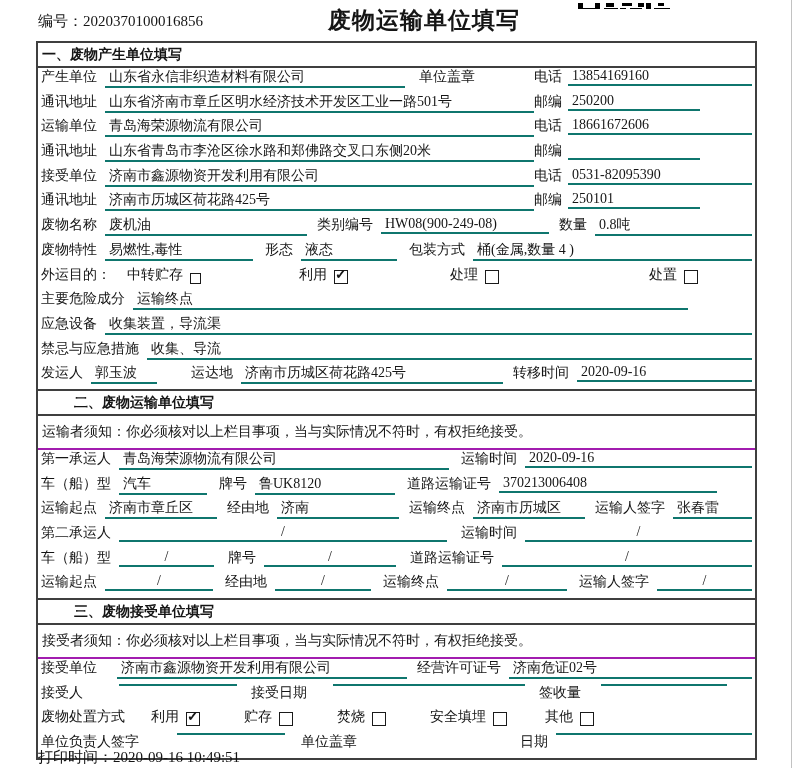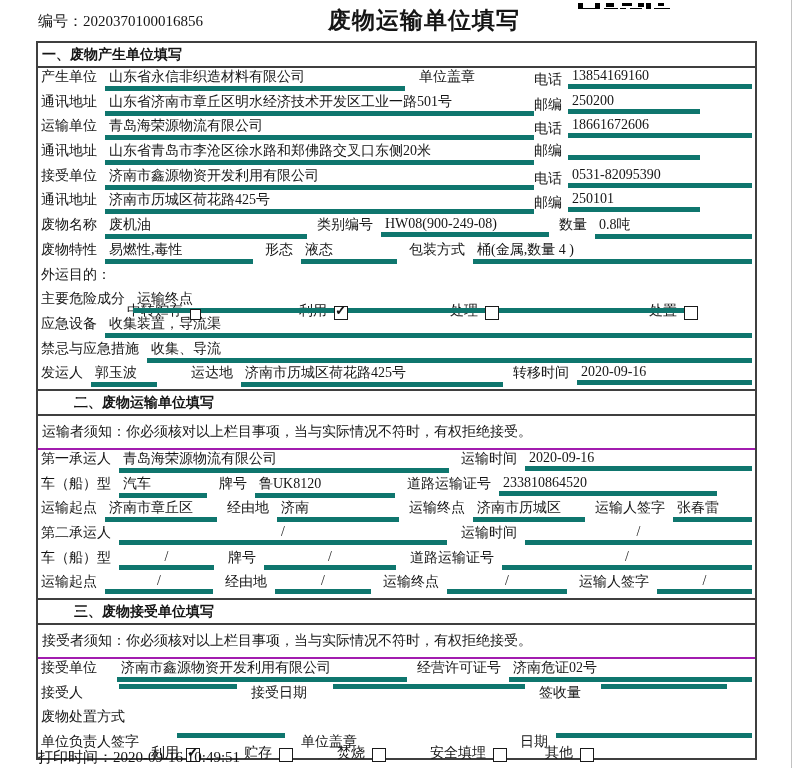--- a/index.html
+++ b/index.html
@@ -8,27 +8,27 @@
   .page-num{position:absolute;left:38px;top:12px;font-size:15px;white-space:nowrap;}
   .doc-title{position:absolute;left:328px;top:5px;font-size:23px;font-weight:700;letter-spacing:1px;white-space:nowrap;}
   .qr-frag{position:absolute;left:578px;top:0;width:92px;height:9px;overflow:hidden;}
   .edge-line{position:absolute;left:791px;top:0;height:768px;width:0;border-left:1px solid #c2c2c2;}
   .main-table{position:absolute;left:36px;top:41px;width:721px;border:2px solid #3f3f3f;box-sizing:border-box;background:#fff;}
   .sec-hd{height:20px;font-weight:700;padding:2px 4px 1px 4px;border-bottom:2px solid #3f3f3f;display:flex;align-items:center;}
   .sec-hd.mid{border-top:2px solid #3f3f3f;padding-left:36px;}
   .notice{height:25px;display:flex;align-items:flex-end;padding:0 4px 7px 4px;border-bottom:2px solid #a21caf;}
   .r{height:24.7px;display:flex;align-items:flex-start;padding:0 3px 3px 3px;box-sizing:border-box;}
   .lbl{white-space:nowrap;margin-right:8px;flex:0 0 auto;}
-  .u{border-bottom:5px solid #0f766e;display:inline-block;box-sizing:border-box;
+  .u{border-bottom:2px solid #0f766e;display:inline-block;box-sizing:border-box;
      padding:0 4px;white-space:nowrap;overflow:hidden;flex:0 0 auto;}
   .grow{flex:1 1 auto;font-family:Liberation Serif, serif;}
   .ctr{text-align:center;}
   .rt{flex:0 0 218px;display:flex;align-items:flex-end;}
   .rt .lbl{margin-right:6px;}
-  .cbg{display:flex;align-items:flex-end;white-space:nowrap;margin-top:36px;}
+  .cbg{display:flex;align-items:flex-end;white-space:nowrap;}
   .cb{width:12px;height:12px;border:1.5px solid #1a1a1a;display:inline-block;position:relative;
       margin-left:7px;flex:0 0 auto;background:#fff;}
   .cb.sm{width:9px;height:9px;}
   .cb[data-checked="true"]::after{content:"✓";position:absolute;left:0px;top:-5px;font-size:14px;font-weight:700;}
   .print-time{position:absolute;left:38px;top:748px;font-size:15px;white-space:nowrap;}
 </style>
 </head>
 <body>
 
 <div class="page-num"><span>编号：</span><span>2020370100016856</span></div>
@@ -185,21 +185,21 @@
     <span class="lbl" style="margin-left:12px">运输时间</span>
     <span class="u grow">2020-09-16</span>
   </div>
 
   <div class="r">
     <span class="lbl">车（船）型</span>
     <span class="u" style="width:88px">汽车</span>
     <span class="lbl" style="margin-left:12px">牌号</span>
     <span class="u" style="width:140px">鲁UK8120</span>
     <span class="lbl" style="margin-left:12px">道路运输证号</span>
-    <span class="u grow" style="margin-right:35px">233810864520</span>
+    <span class="u grow" style="margin-right:35px">370213006408</span>
   </div>
 
   <div class="r">
     <span class="lbl">运输起点</span>
     <span class="u" style="width:112px">济南市章丘区</span>
     <span class="lbl" style="margin-left:10px">经由地</span>
     <span class="u" style="width:122px">济南</span>
     <span class="lbl" style="margin-left:10px">运输终点</span>
     <span class="u" style="width:112px">济南市历城区</span>
     <span class="lbl" style="margin-left:10px">运输人签字</span>

